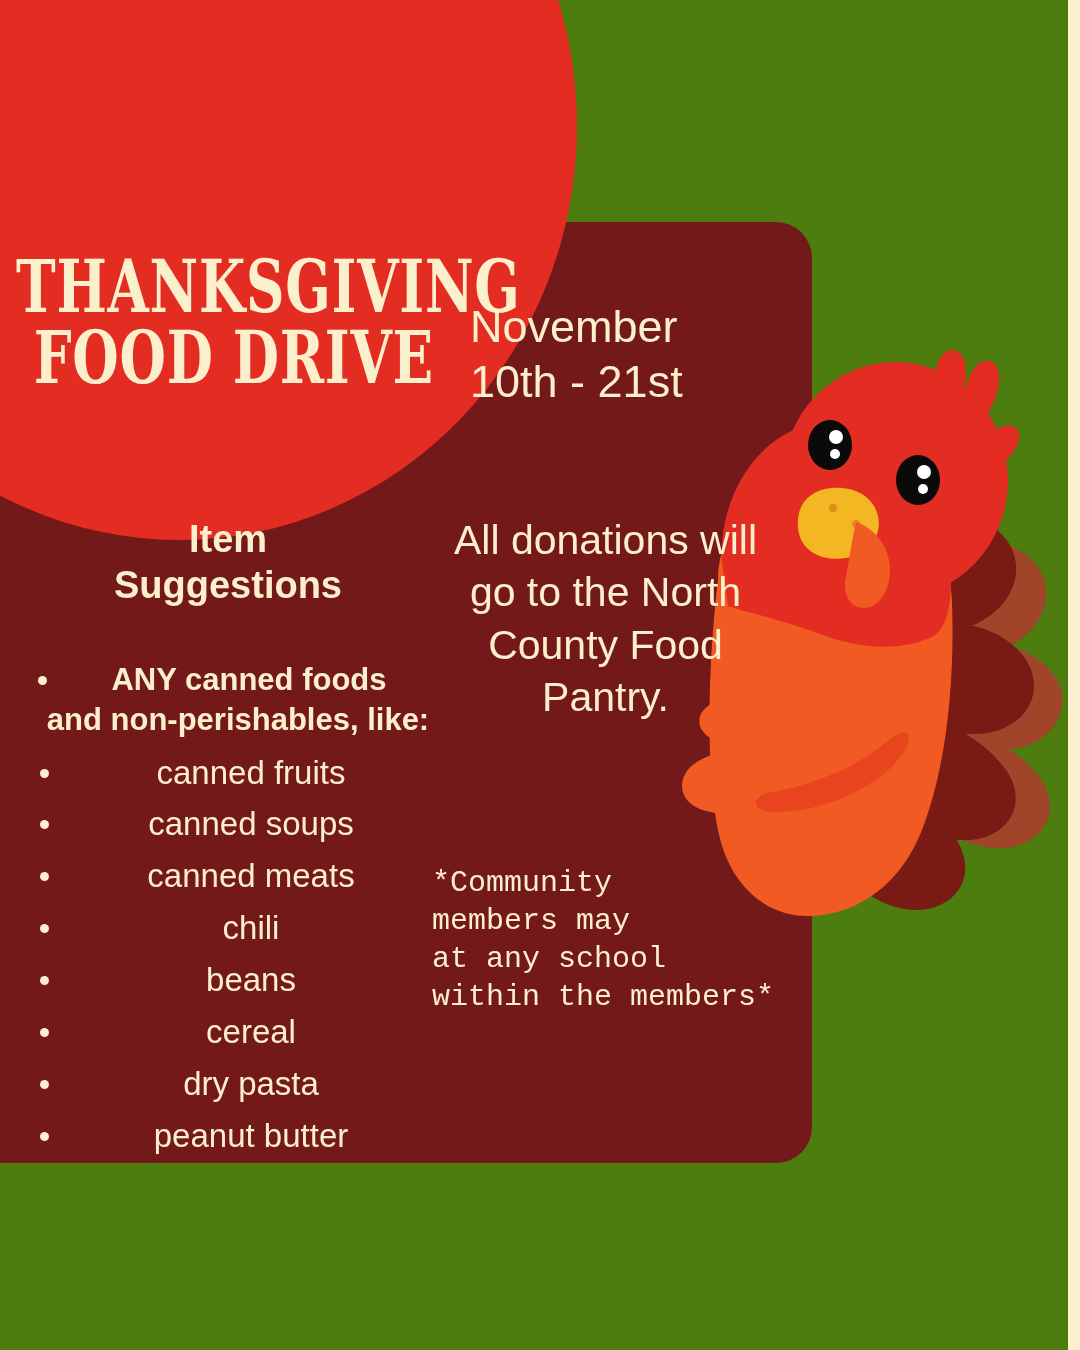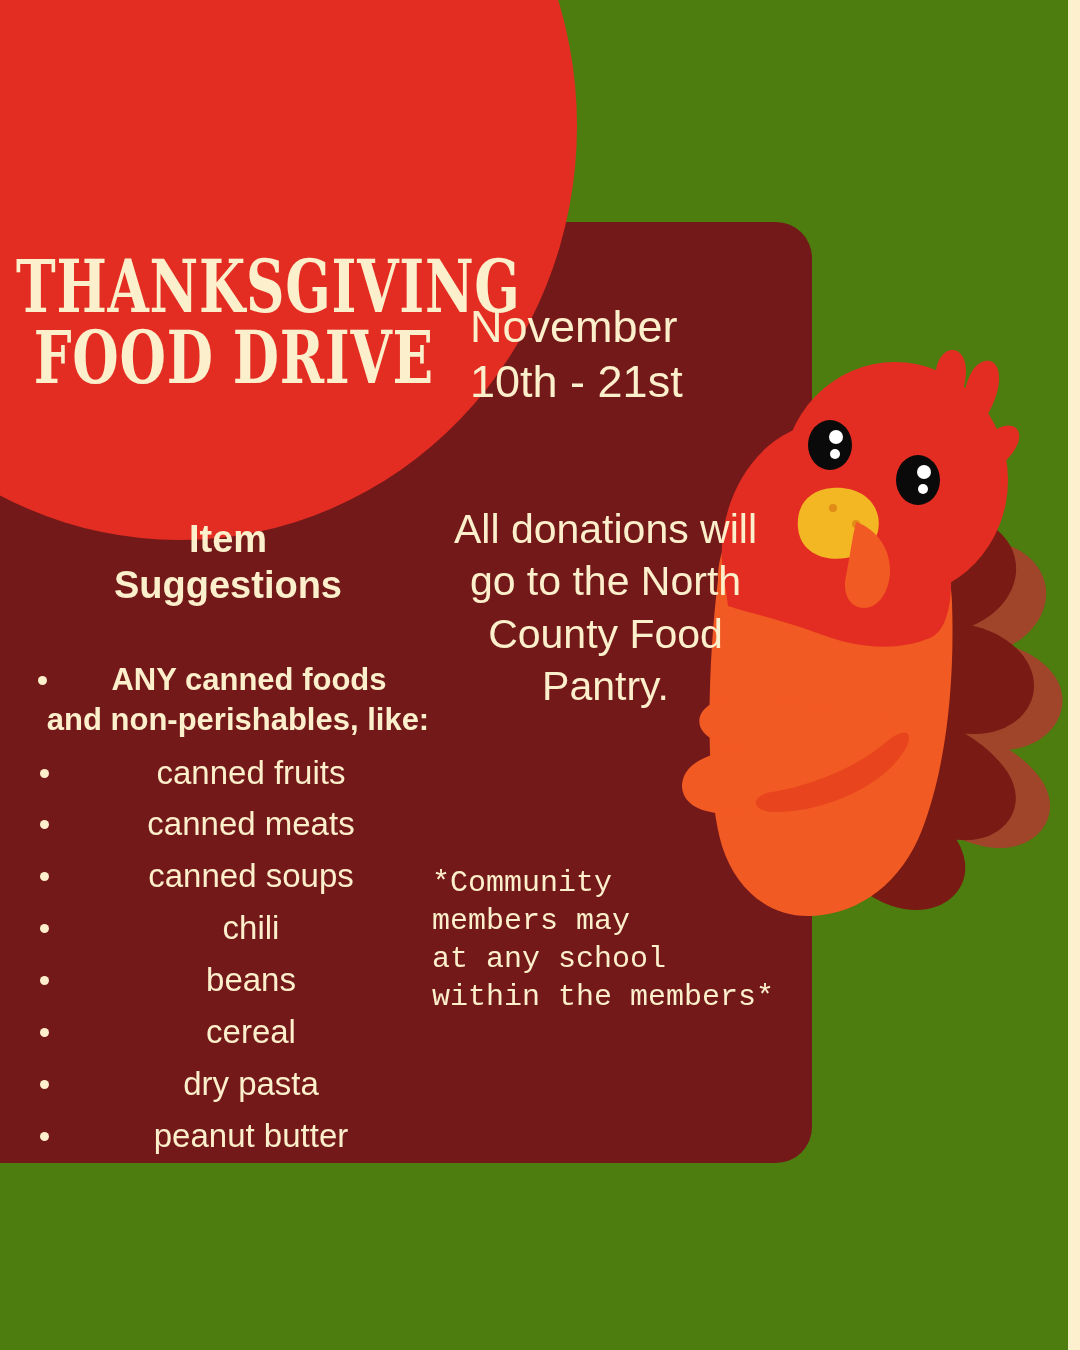--- a/index.html
+++ b/index.html
@@ -105,21 +105,21 @@
     width: 360px;
     color: #FCEFCB;
     font-size: 38px;
     font-weight: 700;
     line-height: 1.22;
     text-align: center;
   }
 
   .donate-note {
     left: 428px;
-    top: 503px;
+    top: 514px;
     width: 355px;
     color: #FCEFCB;
     font-size: 41px;
     line-height: 1.28;
     text-align: center;
     font-weight: 400;
   }
 
   .community-note {
     left: 432px;
@@ -252,22 +252,22 @@
     <div>Item</div>
     <div>Suggestions</div>
   </div>
 
   <ul class="layer item-list">
     <li class="lead">
       <span>ANY canned foods</span>
       <span class="l2">and non-perishables, like:</span>
     </li>
     <li>canned fruits</li>
+    <li>canned soups</li>
     <li>canned meats</li>
-    <li>canned soups</li>
     <li>chili</li>
     <li>beans</li>
     <li>cereal</li>
     <li>dry pasta</li>
     <li>peanut butter</li>
   </ul>
 
   <div class="layer community-note">
     <div>*Community</div>
     <div>members may</div>

